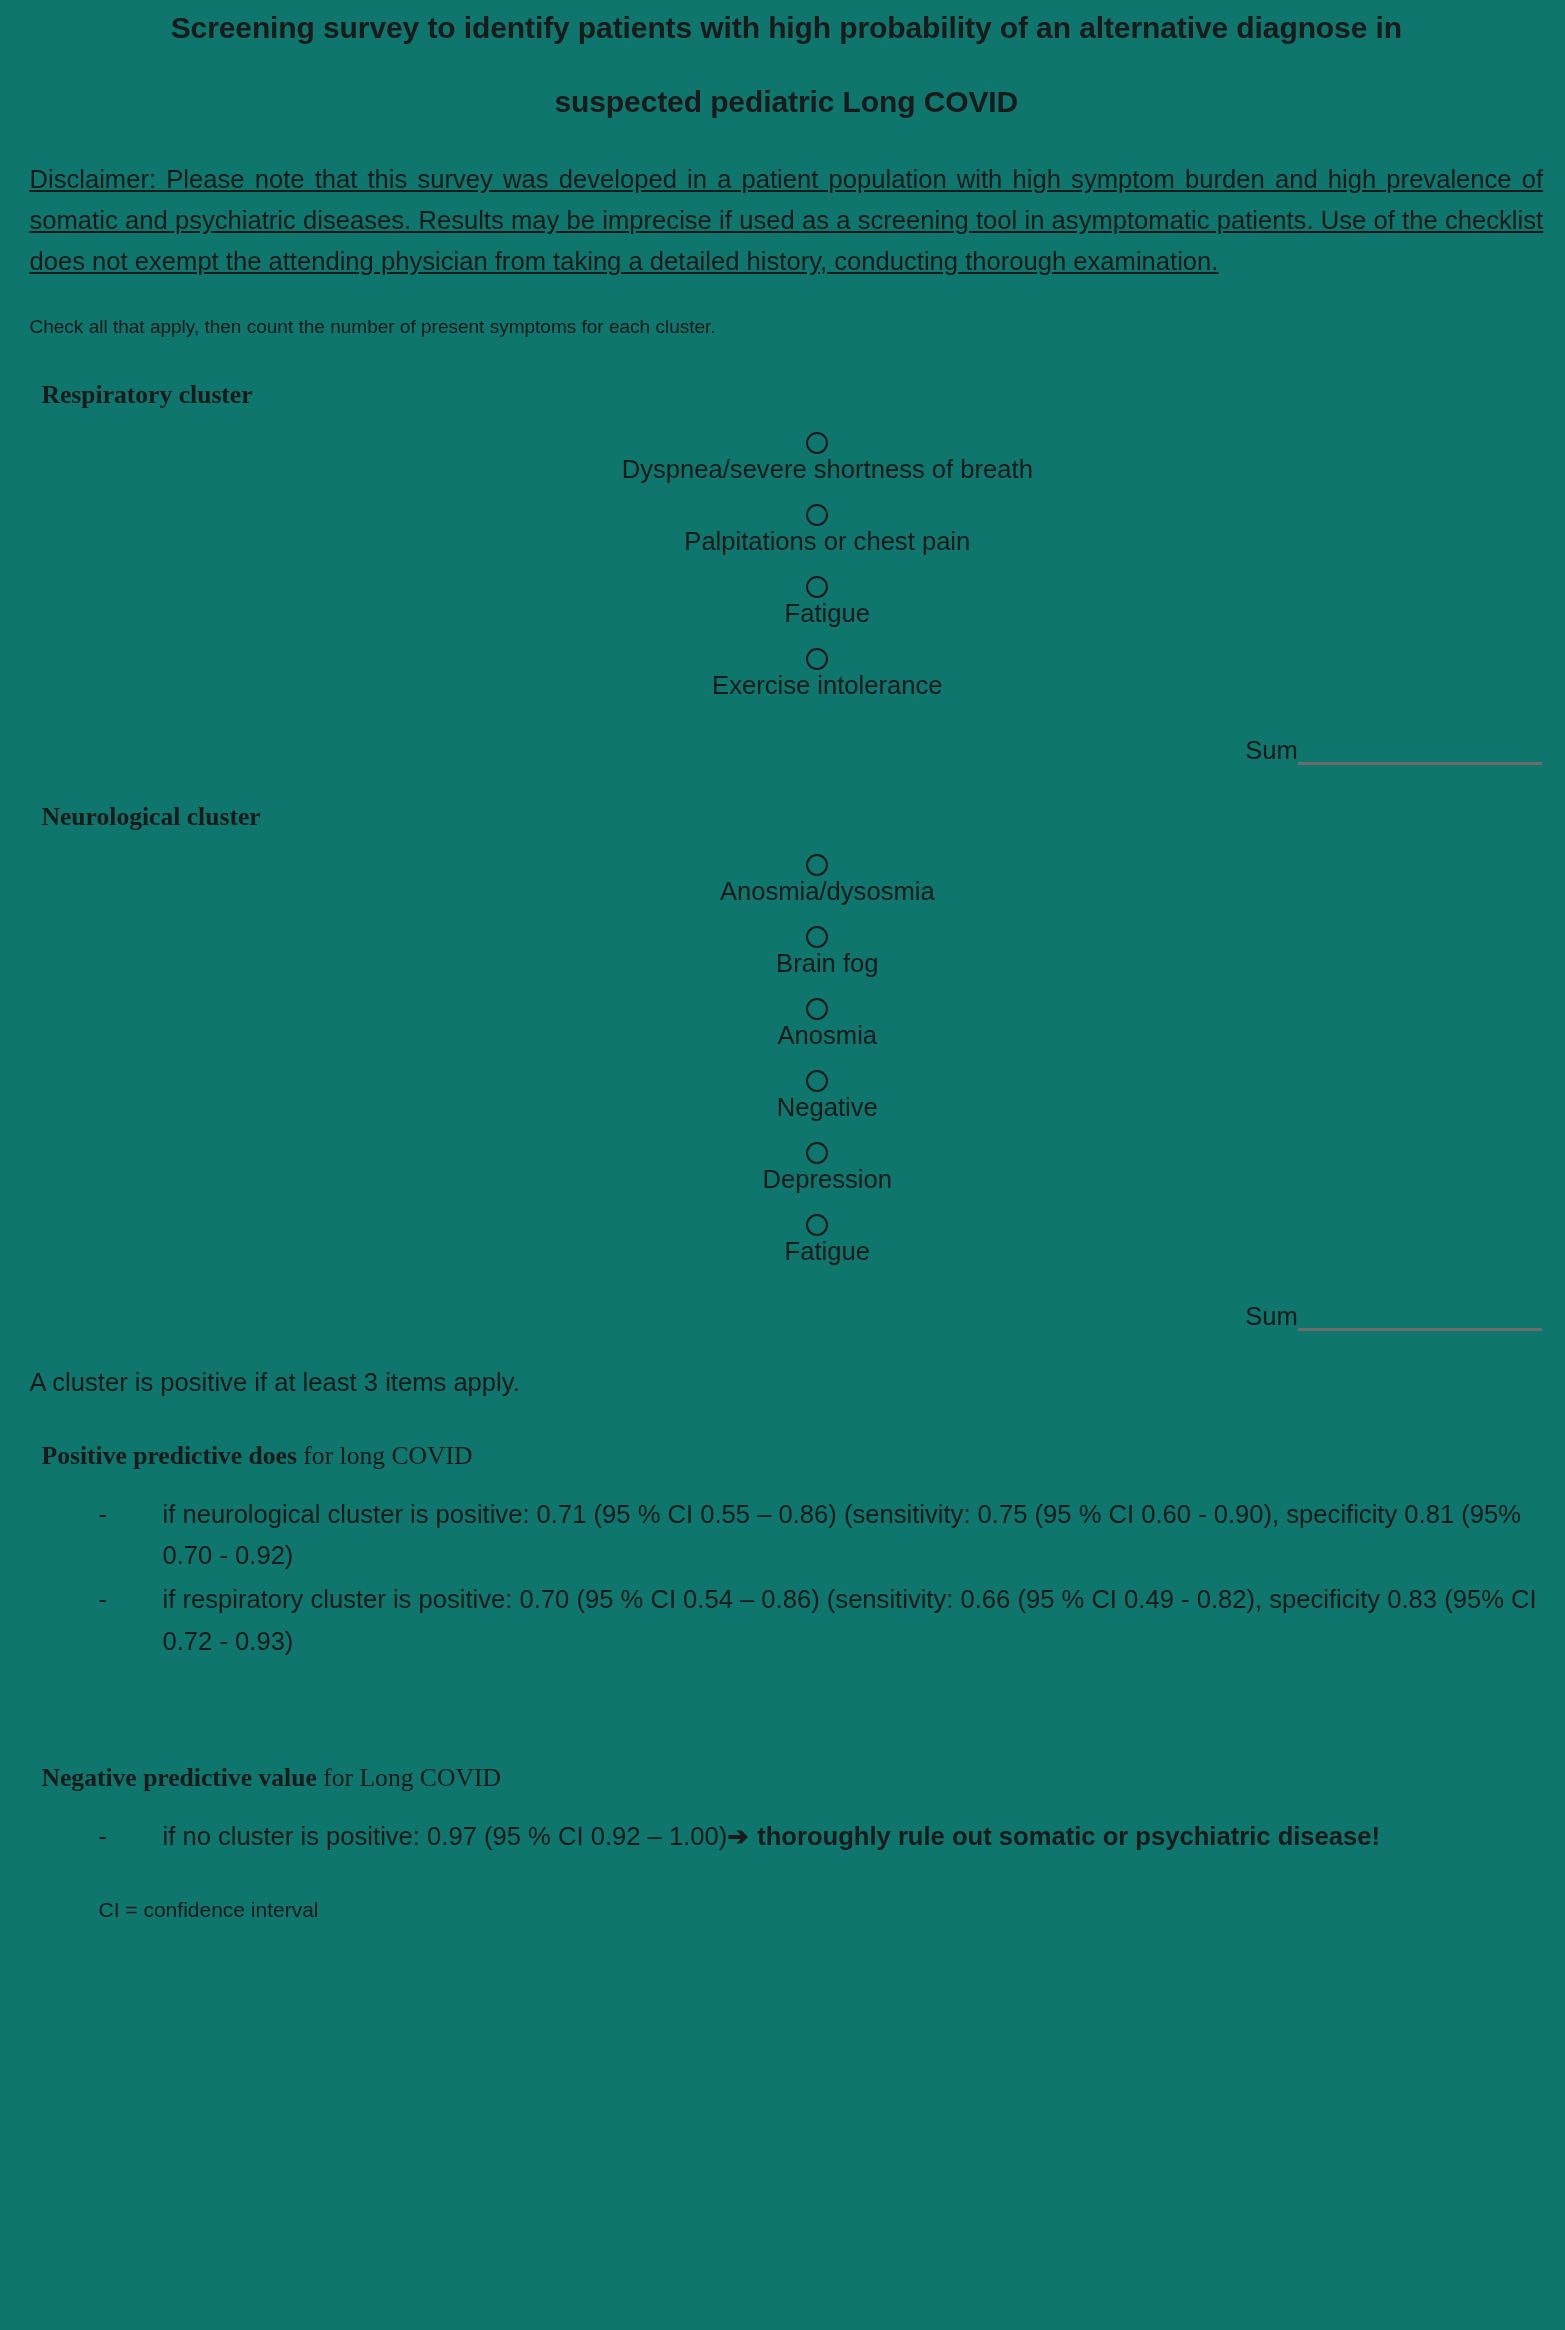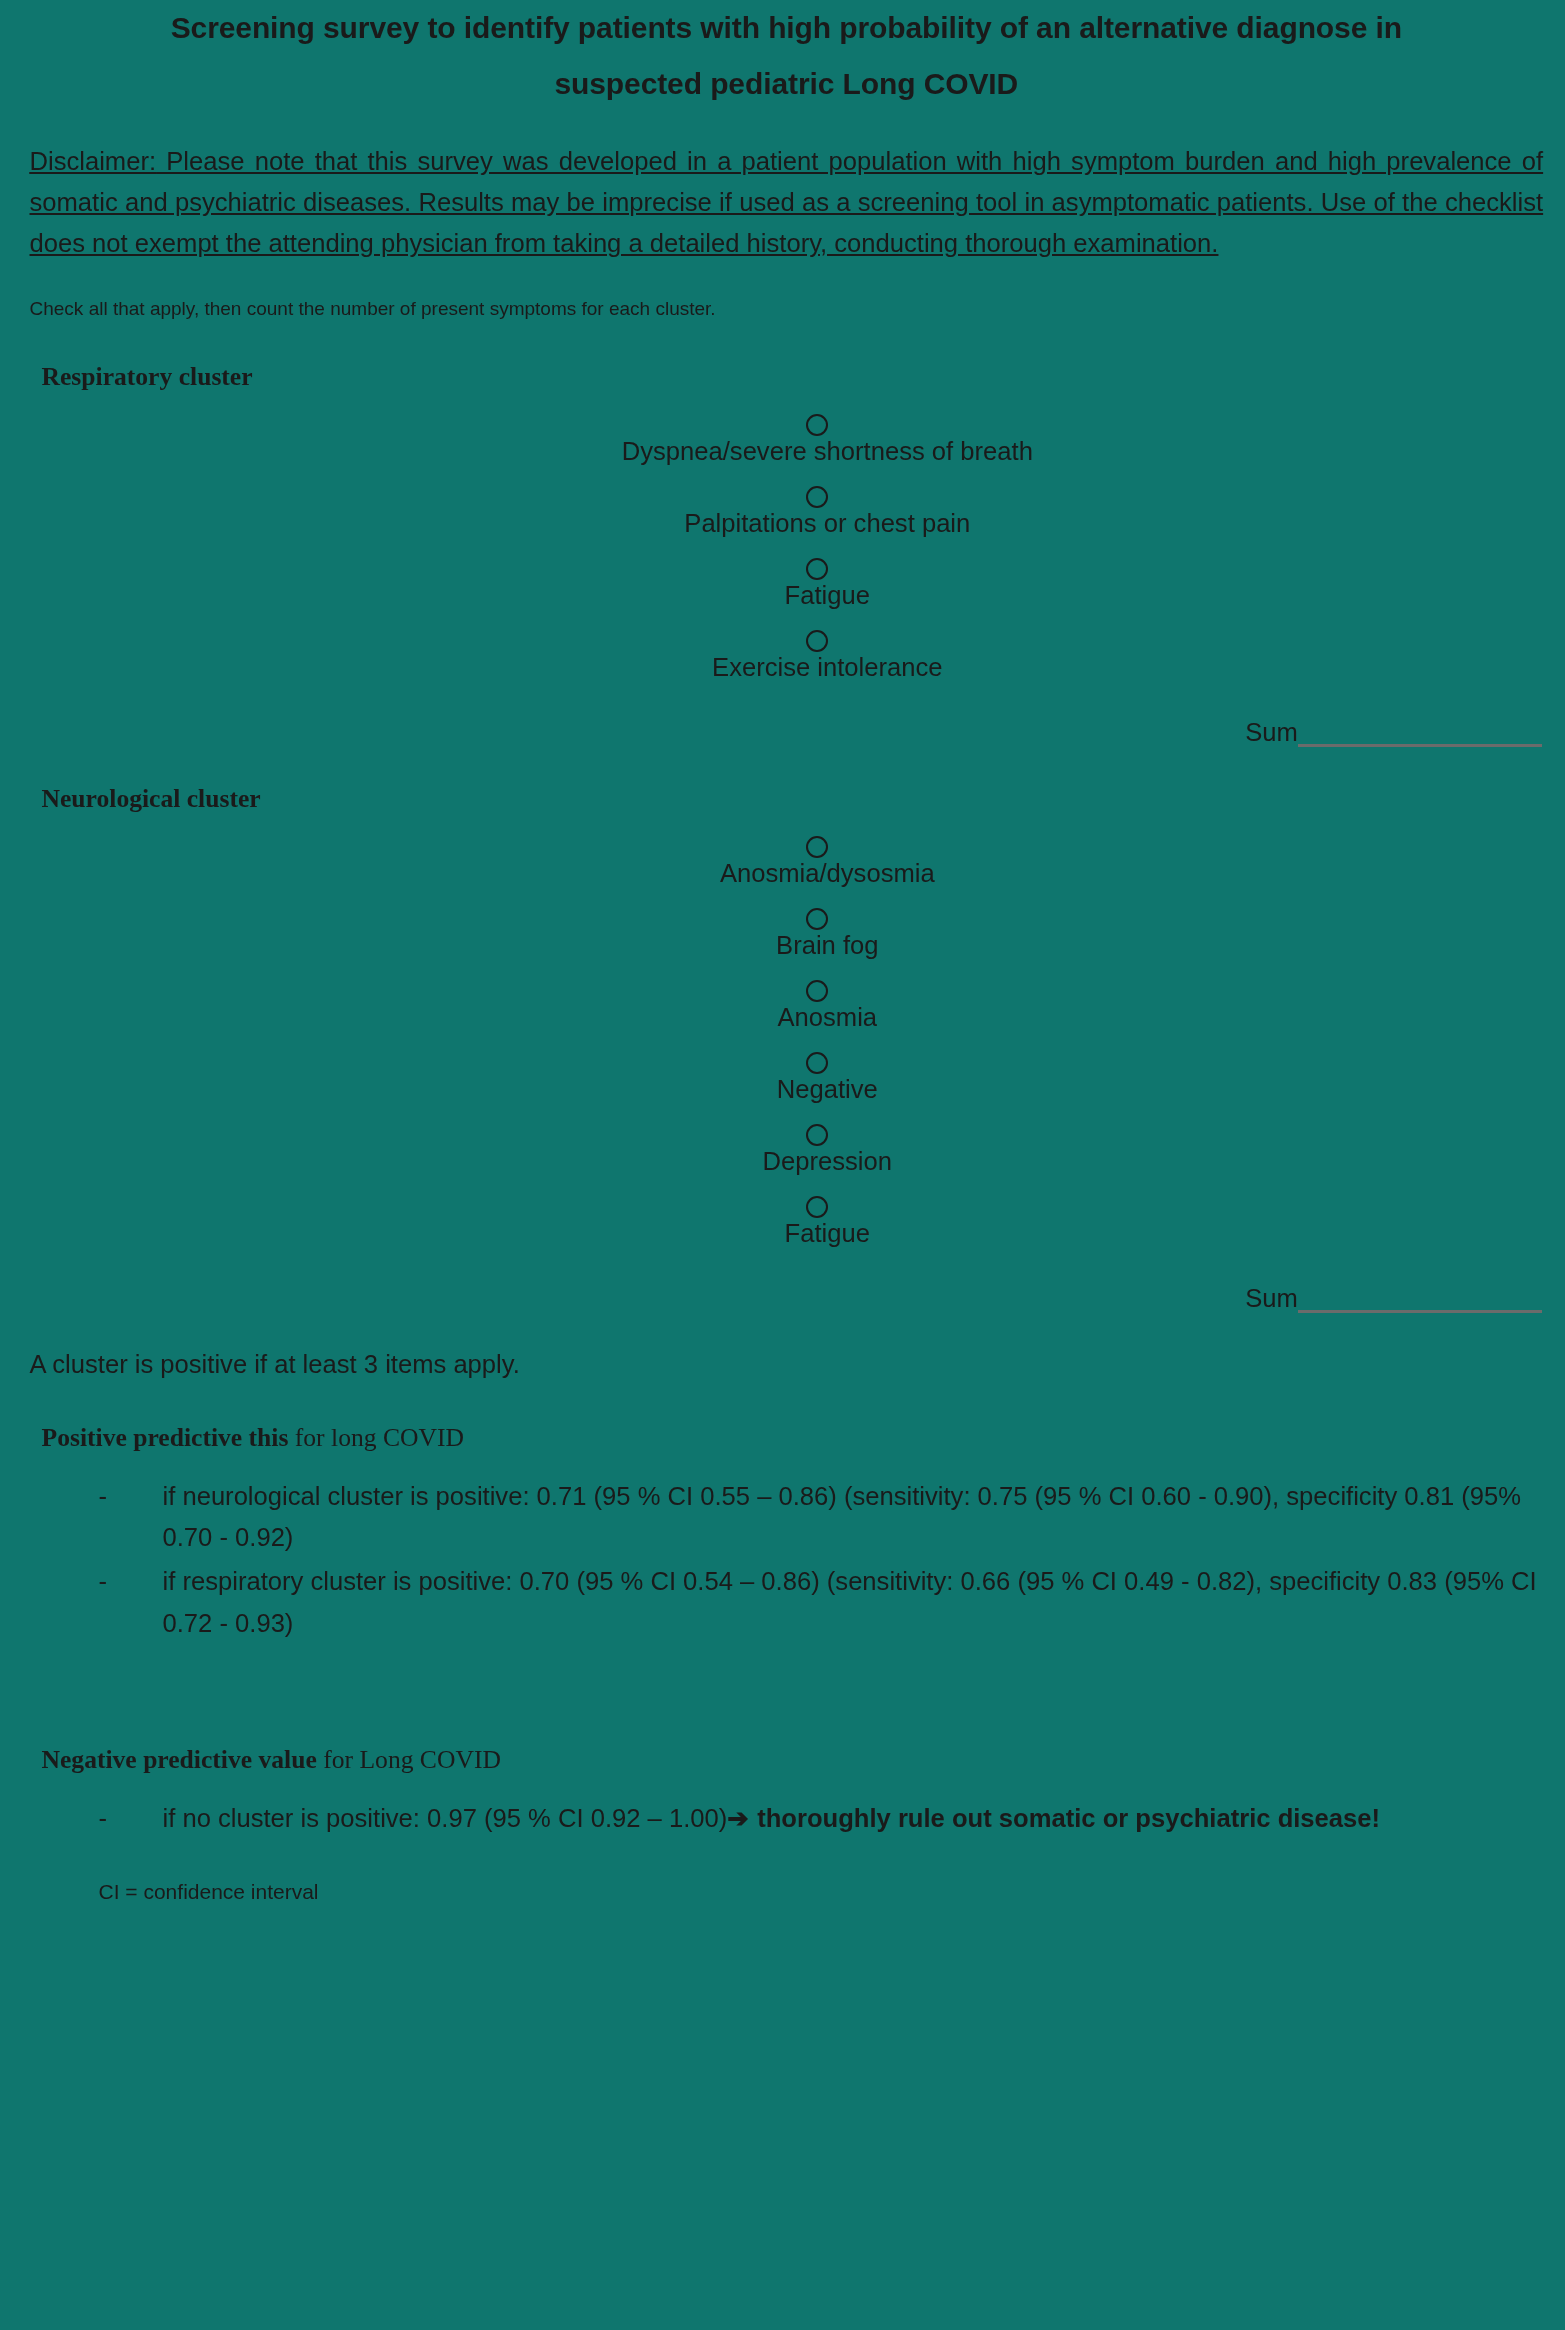--- a/index.html
+++ b/index.html
@@ -34,21 +34,21 @@
     text-align: center;
     line-height: 1.58;
     margin: 0;
     padding-top: 3.8px;
     letter-spacing: -0.1px;
   }
   .doc-title .title-line {
     display: block;
   }
   .doc-title .title-line.line2 {
-    margin-top: 9px;
+    margin-top: 27px;
   }
 
   
   .disclaimer {
     font-size: 25.6px;
     line-height: 1.62;
     text-align: justify;
     text-justify: inter-word;
     margin: 33px 0 0 0;
     text-decoration: underline;
@@ -241,21 +241,21 @@
       </li>
     </ul>
 
     <div class="sum-row">
       <span class="sum-label">Sum</span>
       <span class="sum-blank"></span>
     </div>
 
     <p class="statement">A cluster is positive if at least 3 items apply.</p>
 
-    <h2 class="section-heading"><span>Positive predictive this</span><span style="font-weight:normal"> for long COVID</span></h2>
+    <h2 class="section-heading"><span>Positive predictive does</span><span style="font-weight:normal"> for long COVID</span></h2>
 
     <ul class="dash-list">
       <li class="dash-item">
         <span class="dash-marker">-</span>
         <span class="dash-text">if neurological cluster is positive: 0.71 (95 % CI 0.55 – 0.86) (sensitivity: 0.75 (95 %  CI 0.60 - 0.90), specificity 0.81 (95% 0.70 - 0.92)</span>
       </li>
       <li class="dash-item">
         <span class="dash-marker">-</span>
         <span class="dash-text">if respiratory cluster is positive: 0.70 (95 % CI 0.54 – 0.86) (sensitivity: 0.66 (95 % CI 0.49 - 0.82), specificity 0.83 (95% CI 0.72 - 0.93)</span>
       </li>

